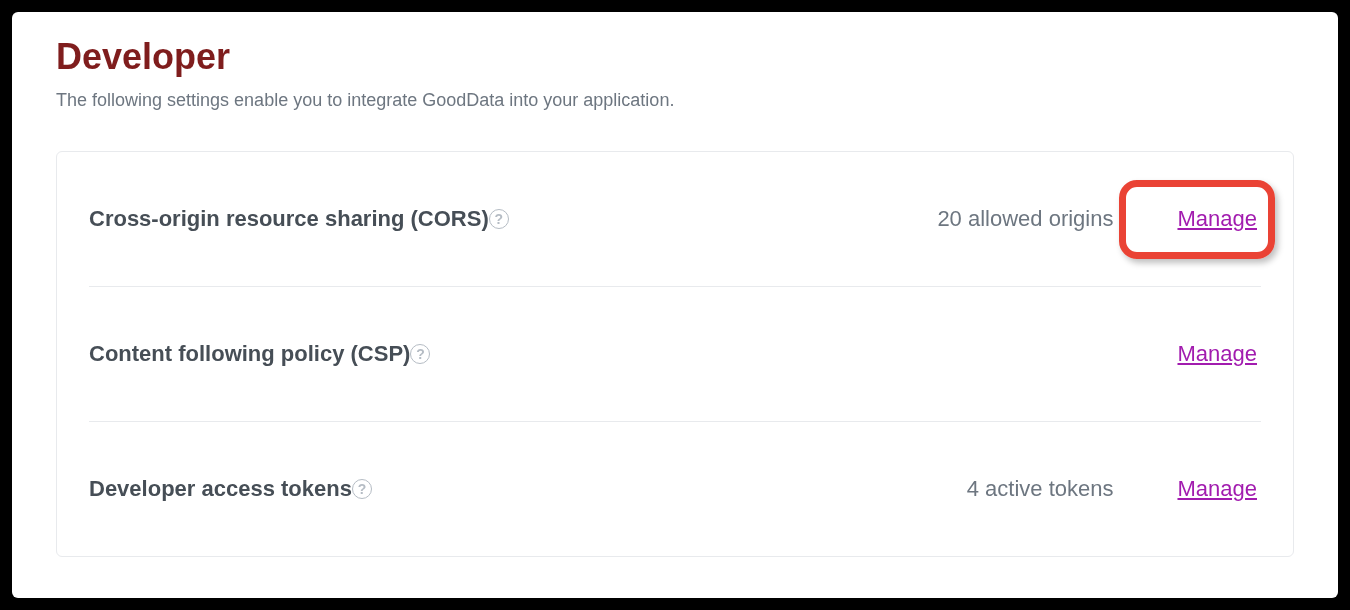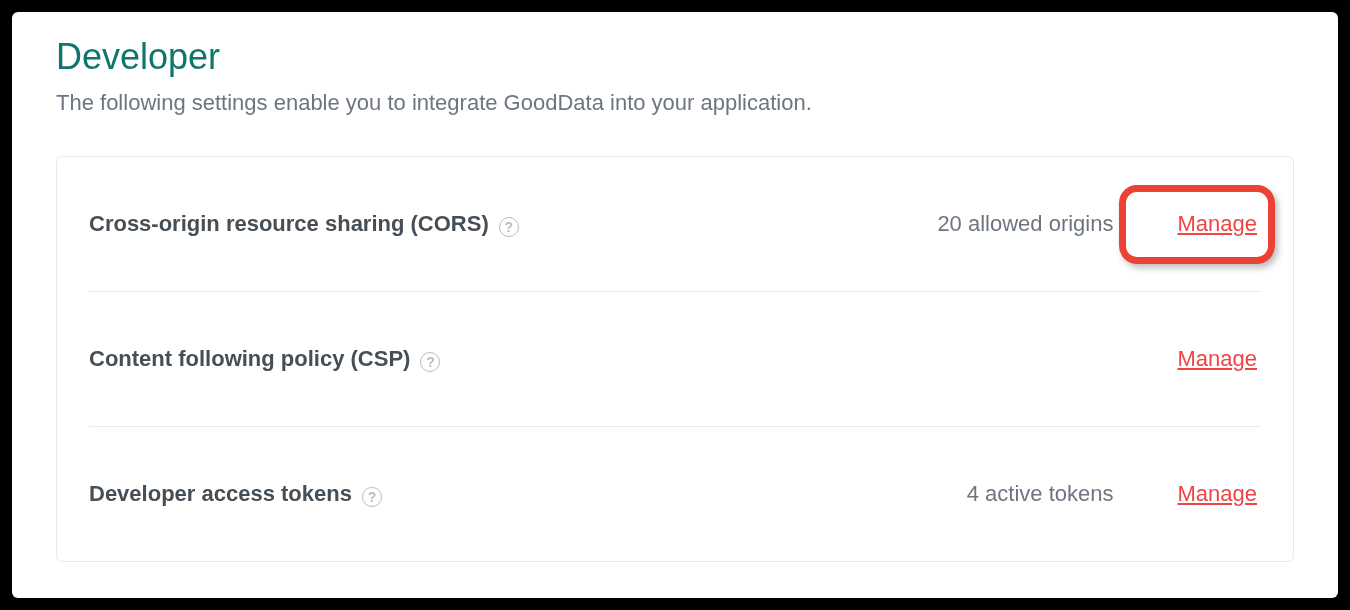--- a/index.html
+++ b/index.html
@@ -16,26 +16,26 @@
     }
     .page {
       background: #fff;
       width: 100%;
       height: 100%;
       border-radius: 6px;
       padding: 24px 44px 30px 44px;
     }
     .page-title {
       font-size: 36px;
-      font-weight: 400;
-      color: #0f766e;
+      font-weight: 700;
+      color: #7f1d1d;
       margin-bottom: 12px;
     }
     .page-description {
-      font-size: 22px;
+      font-size: 18px;
       color: #6d7680;
       margin-bottom: 40px;
     }
     .settings-card {
       border: 1px solid #e8eaed;
       border-radius: 6px;
       padding: 0 32px;
     }
     .settings-row {
       display: flex;
@@ -43,22 +43,21 @@
       justify-content: space-between;
       padding: 48px 0;
       border-bottom: 1px solid #e8eaed;
       position: relative;
     }
     .settings-row:last-child {
       border-bottom: none;
     }
     .row-left {
       display: flex;
-      align-items: flex-end;
-      gap: 10px;
+      align-items: center;
     }
     .row-title {
       font-size: 22px;
       font-weight: 700;
       color: #464e56;
     }
     .help-icon {
       width: 20px;
       height: 20px;
       border: 1.5px solid #b5bcc4;
@@ -75,21 +74,21 @@
       display: flex;
       align-items: center;
       gap: 60px;
     }
     .row-status {
       font-size: 22px;
       color: #6d7680;
     }
     .manage-link {
       font-size: 22px;
-      color: #ef4444;
+      color: #a21caf;
       text-decoration: underline;
       cursor: pointer;
       padding: 6px 4px;
     }
     .highlight-box {
       position: absolute;
       border: 7px solid #ea4335;
       border-radius: 18px;
       right: -14px;
       top: 28px;

